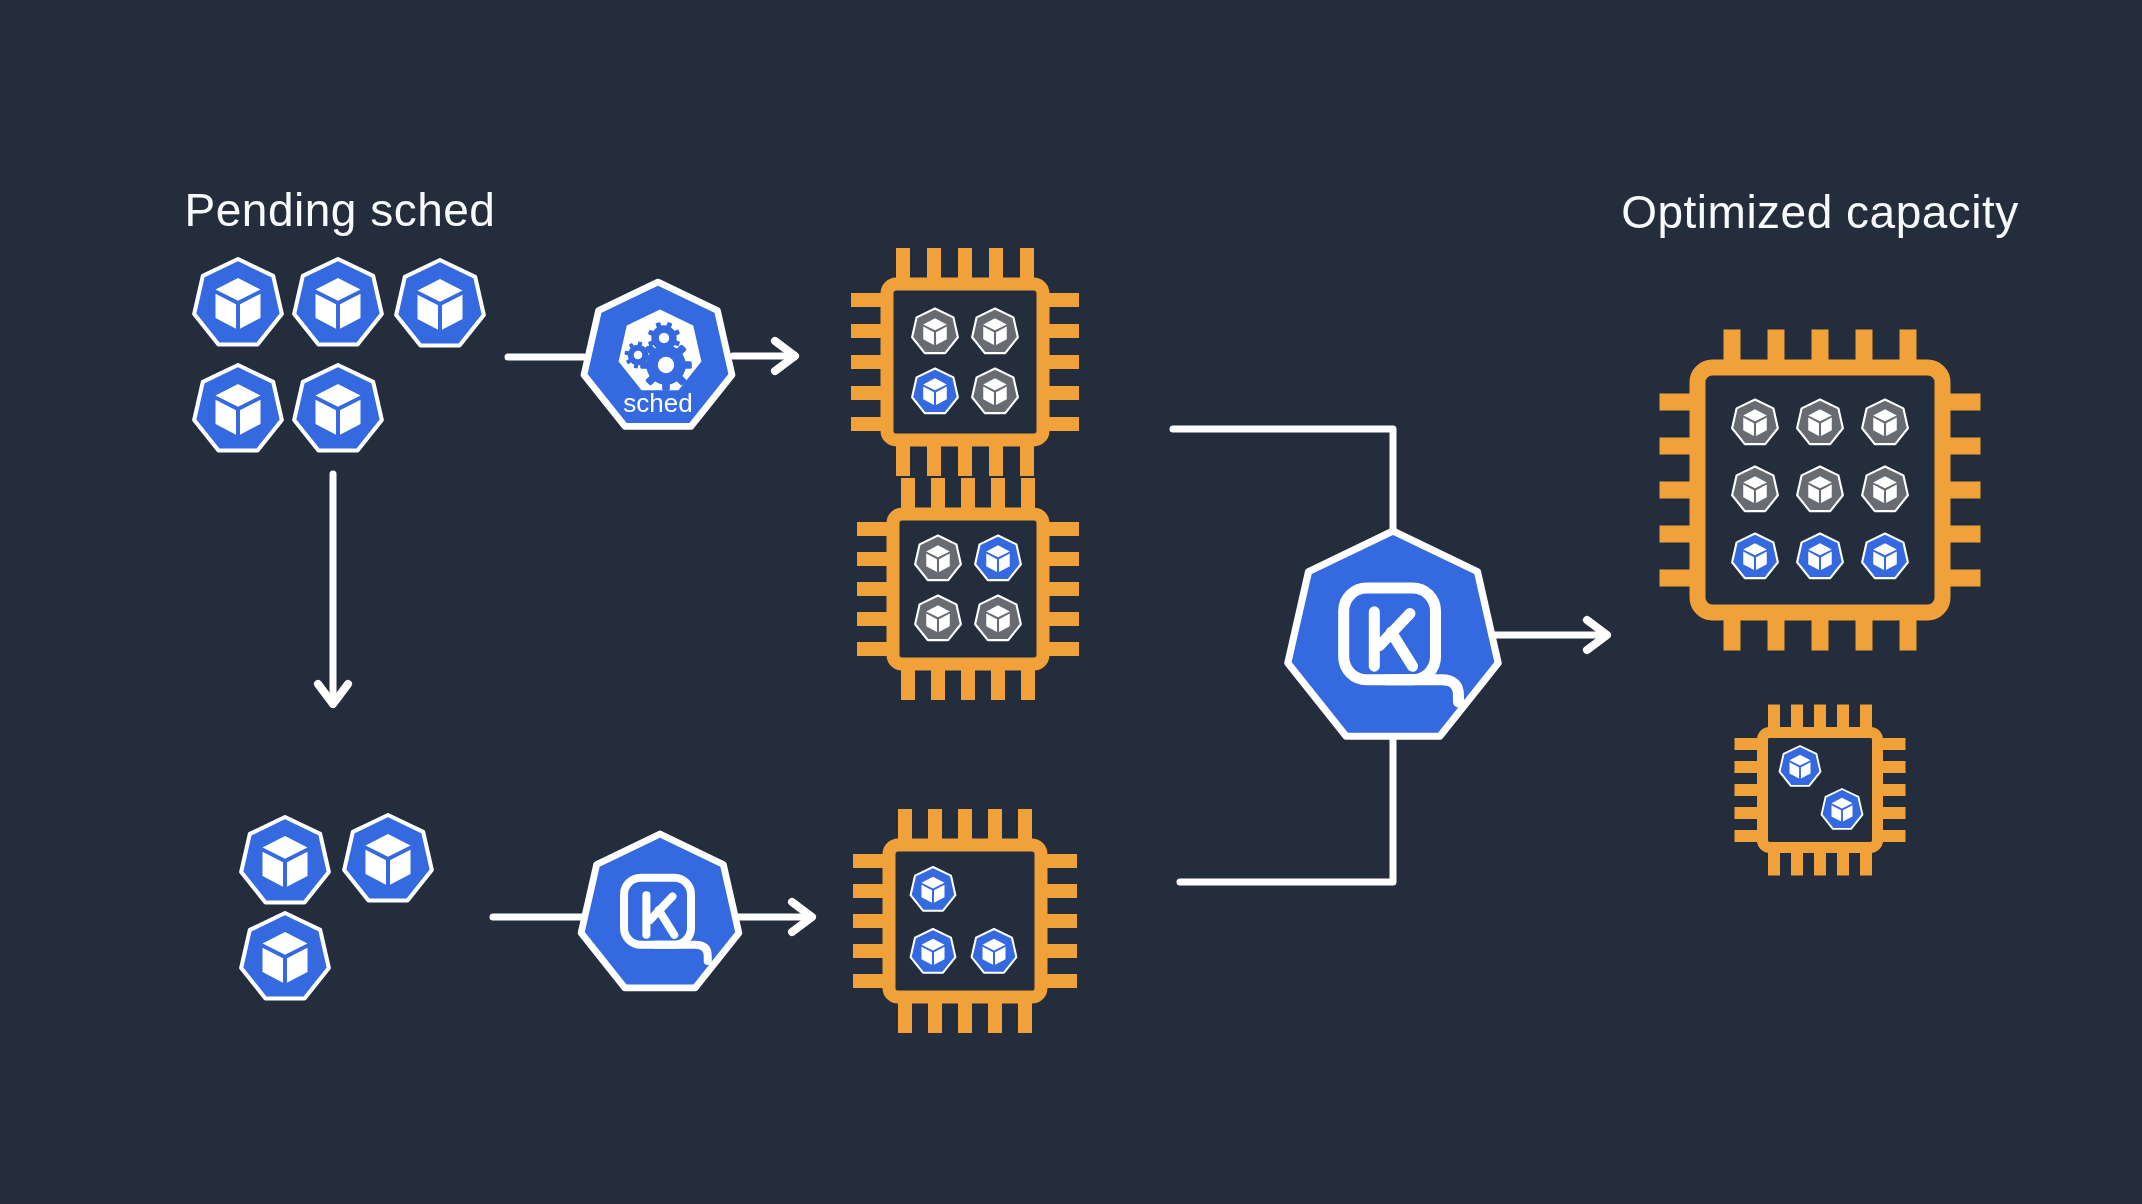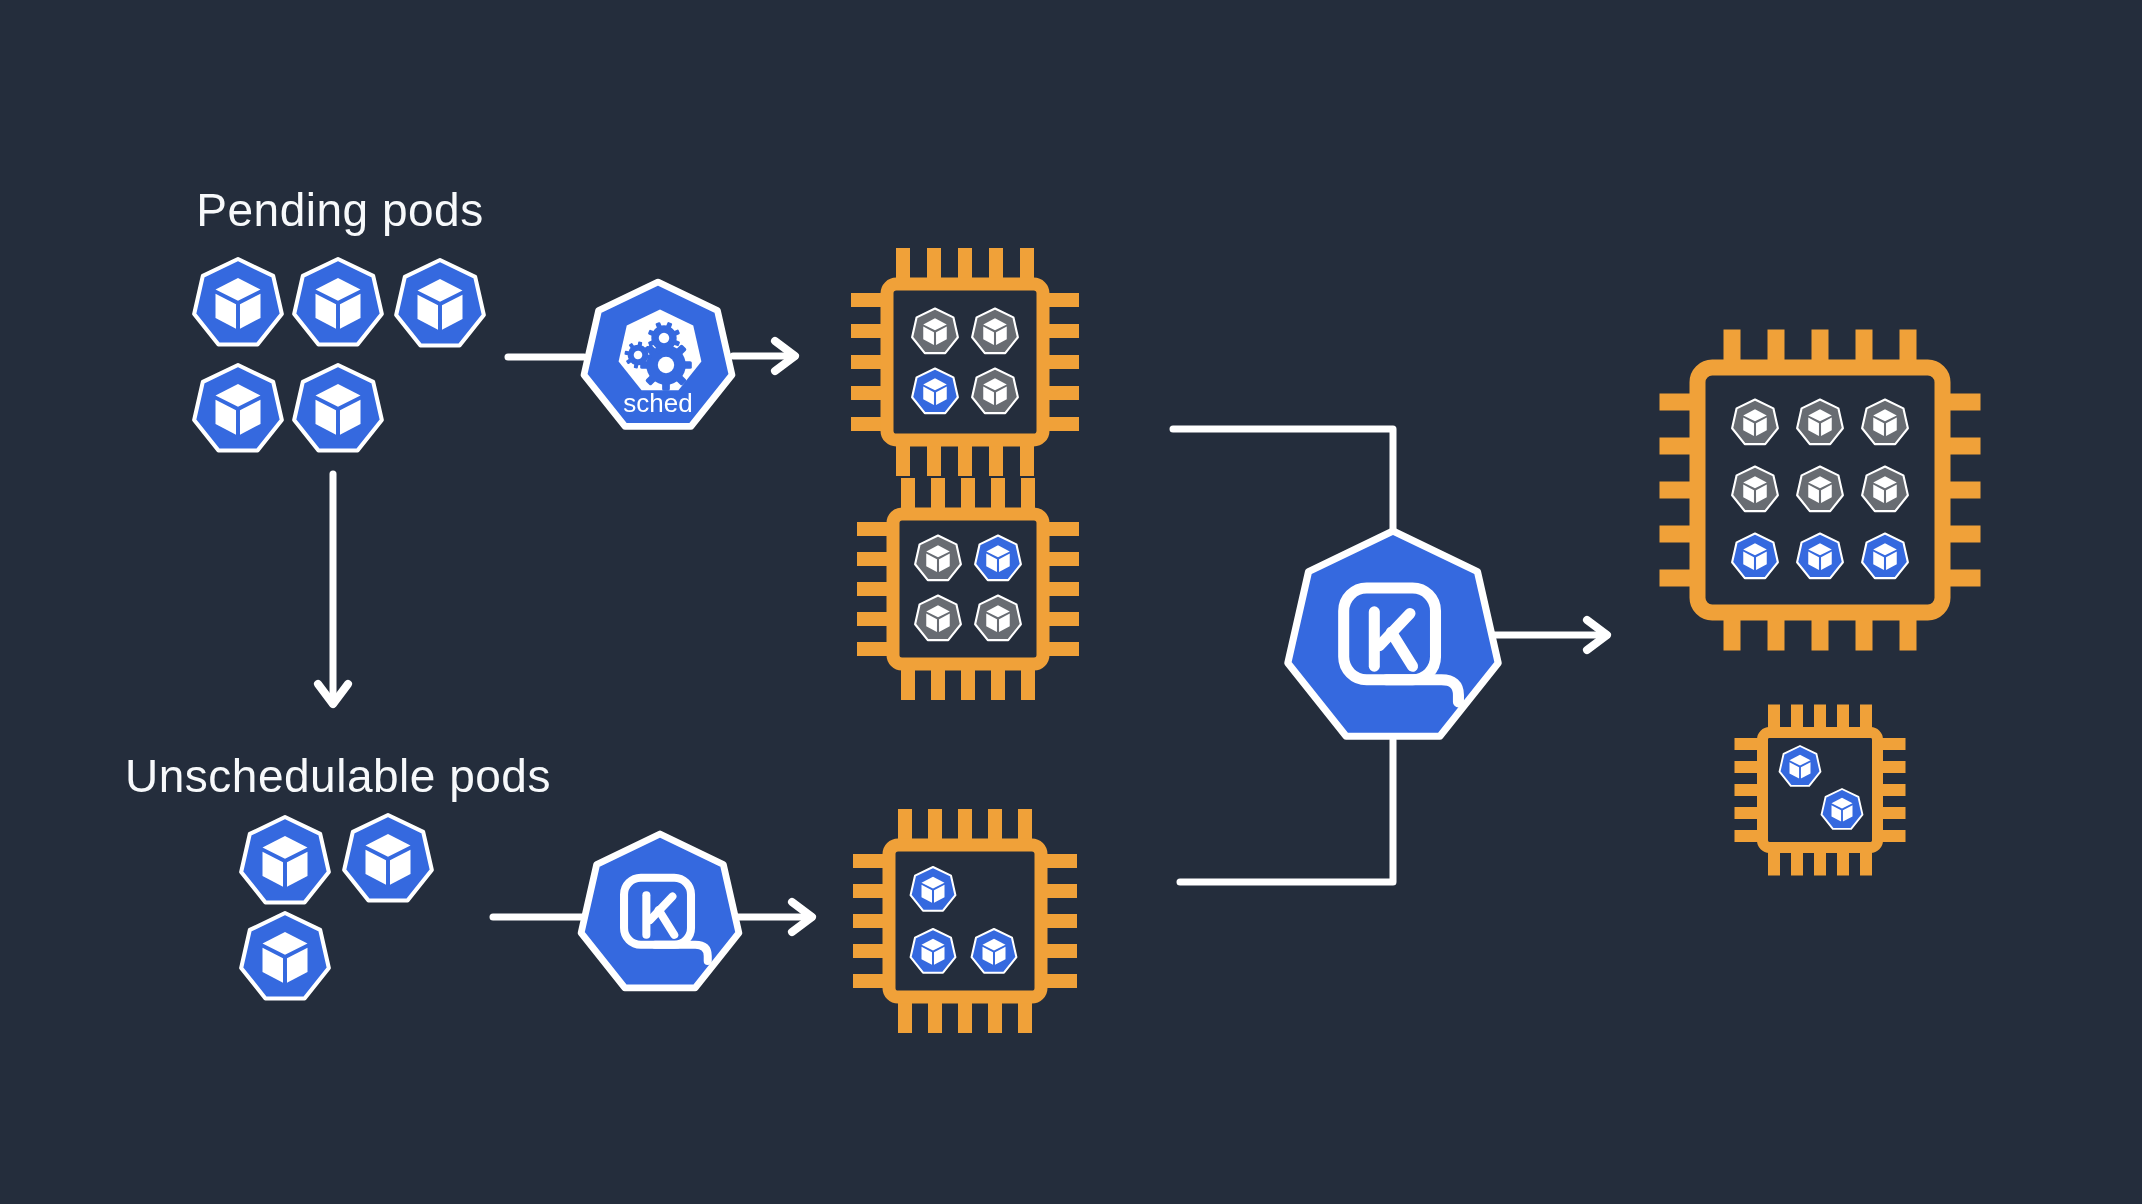--- a/index.html
+++ b/index.html
@@ -19,22 +19,22 @@
     font-weight:300;
     letter-spacing:0.5px;
     white-space:nowrap;
   }
 </style>
 </head>
 <body>
 
 <div id="canvas">
 
-  <div class="label" style="left:340px;top:183px">Pending pods</div>
-  <div class="label" style="left:338px;top:749px">Unschedulable pods</div>
+  <div class="label" style="left:340px;top:183px">Pending sched</div>
+  <div class="label" style="left:1820px;top:185px">Optimized capacity</div>
 
   <svg id="scene" width="2142" height="1204" viewBox="0 0 2142 1204">
     <defs>
 
       <path id="hept" d="M0,-50 L39.1,-31.2 L48.7,11.1 L21.7,45 L-21.7,45 L-48.7,11.1 L-39.1,-31.2 Z" stroke-linejoin="round"></path>
 
       <g id="pod">
         <path d="M0,-50 L39.1,-31.2 L48.7,11.1 L21.7,45 L-21.7,45 L-48.7,11.1 L-39.1,-31.2 Z" stroke="#FFFFFF" stroke-width="4.5" stroke-linejoin="round"></path>
         <g fill="#FFFFFF" stroke="none">
           <path d="M0,-29 L25,-16 L0,-3.5 L-25,-16 Z"></path>

